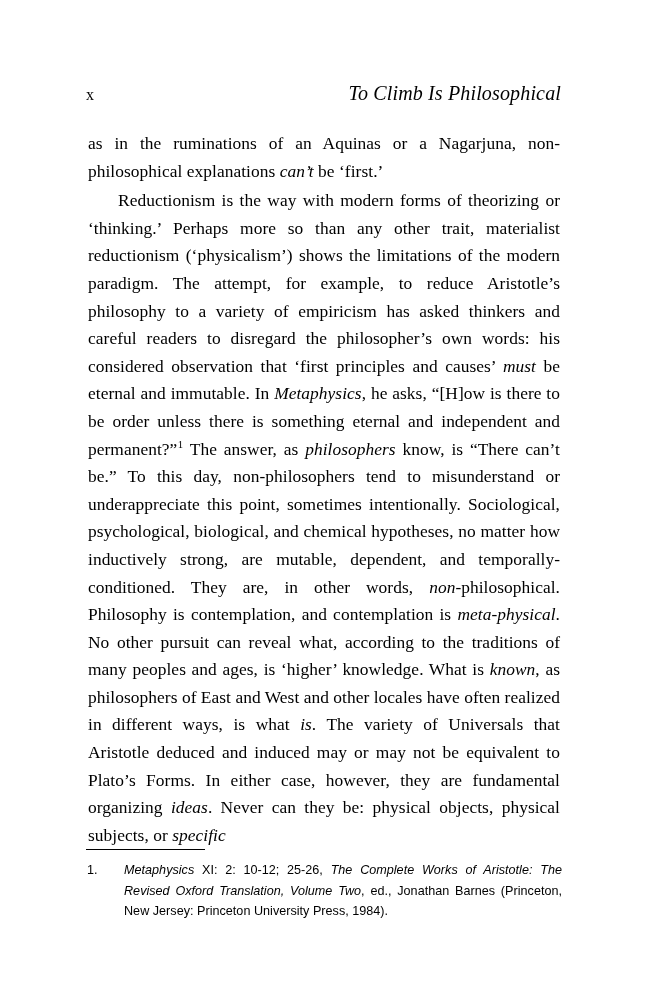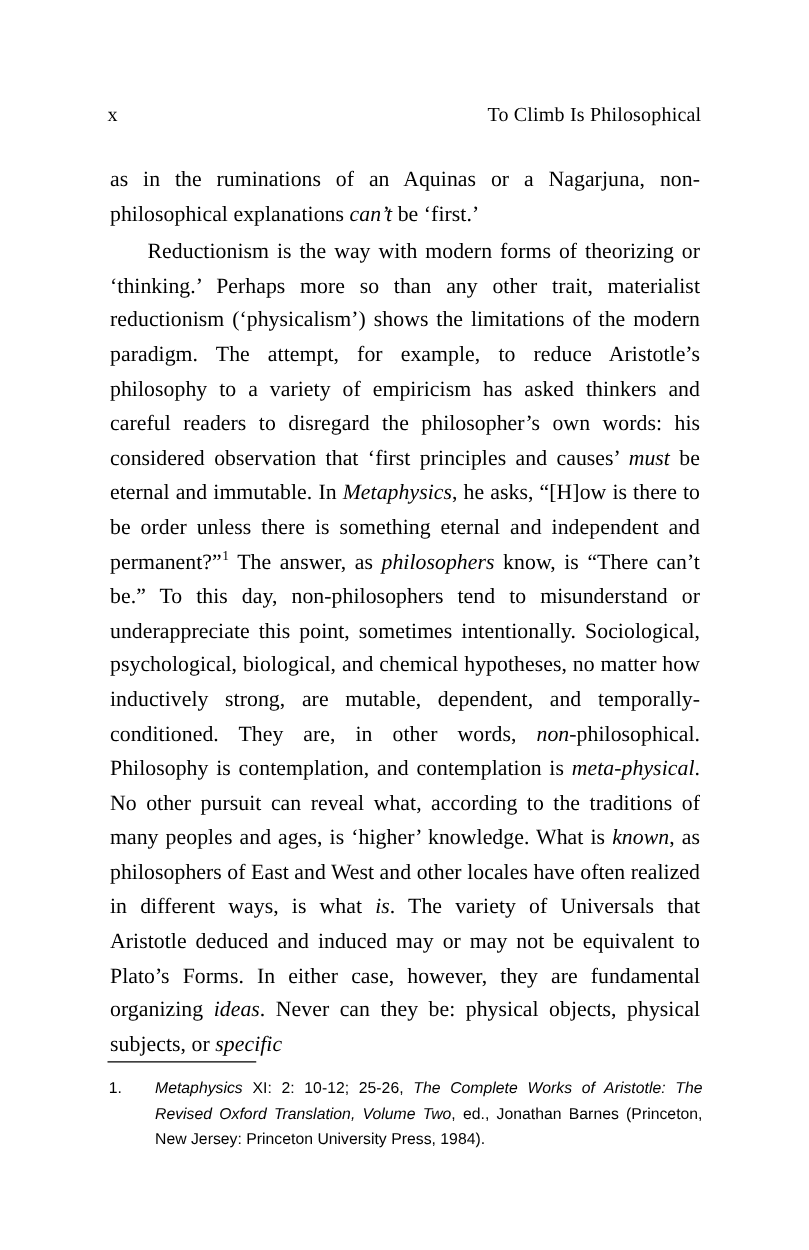--- a/index.html
+++ b/index.html
@@ -39,21 +39,22 @@
     justify-content: space-between;
     font-family: "Liberation Serif", "DejaVu Serif", serif;
   }
   .folio {
     font-size: 16px;
     font-style: normal;
     letter-spacing: 0.2px;
     line-height: 22px;
   }
   .runhead-title {
-    font-size: 16px;
+    font-size: 20px;
+    font-style: italic;
     line-height: 22px;
     letter-spacing: 0.15px;
     white-space: nowrap;
   }
 
   
   .textblock {
     position: absolute;
     left: 86px;
     top: 128px;

